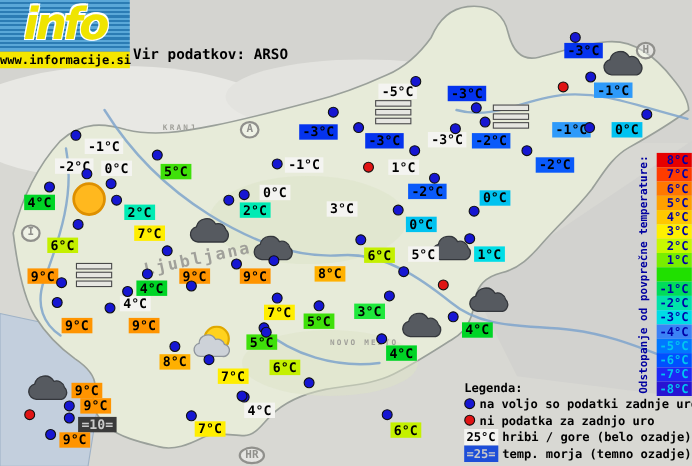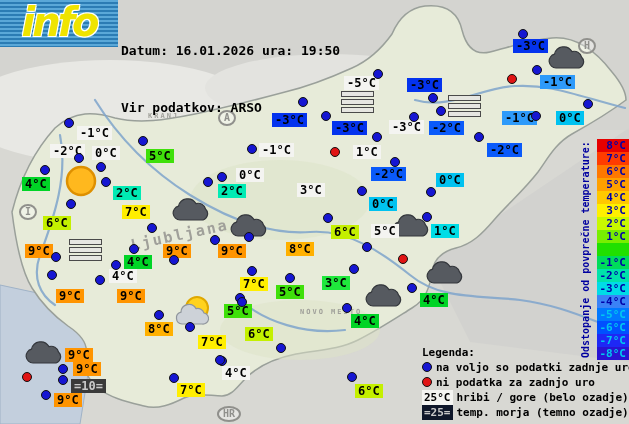--- a/index.html
+++ b/index.html
@@ -34,21 +34,21 @@
           writing-mode:vertical-rl;transform:rotate(180deg);text-align:center;
           font:bold 10px "DejaVu Sans Mono",monospace;color:#0000a0;white-space:nowrap;}
   #scale-bar{position:absolute;left:597px;top:139px;width:32px;z-index:50;}
   .scale-row{height:13px;line-height:13px;font:bold 11px "DejaVu Sans Mono",monospace;
           text-align:right;padding-right:3px;box-sizing:border-box;}
   #legend{position:absolute;left:422px;top:345px;z-index:50;
           font:bold 11px "DejaVu Sans Mono",monospace;color:#000;}
   .legend-row{height:15px;line-height:15px;white-space:nowrap;}
   .legend-chip{display:inline-block;padding:0 2px;margin-right:4px;}
   .legend-chip.white{background:#f4f4f1;}
-  .legend-chip.sea{background:#0f172a;color:#c9c9c9;}
+  .legend-chip.sea{background:#1d4ed8;color:#c9c9c9;}
 </style>
 </head>
 <body>
 
 <div id="stage">
 
   <svg id="basemap" width="629" height="424" viewBox="0 0 629 424">
     <rect width="629" height="424" fill="#d8d8d3"></rect>
     <rect width="629" height="130" fill="#d4d4d0"></rect>
     <ellipse cx="110" cy="112" rx="150" ry="52" fill="#e8e8e4"></ellipse>
@@ -73,24 +73,24 @@
                C350,229 385,255 410,275 C440,300 480,295 520,300 C560,305 590,320 620,330"></path>
       <path d="M60,135 C68,175 55,215 40,255 C32,278 40,295 55,305"></path>
       <path d="M240,300 C265,322 305,335 345,330"></path>
     </g>
   </svg>
 
   <div id="logo">
     <div id="logo-top">
       <span id="logo-word">info</span>
     </div>
+    <div id="logo-bar">www.informacije.si</div>
   </div>
 
   <div id="header">
-    <div>Datum: 16.01.2026 ura: 19:50</div>
     <div>Vir podatkov: ARSO</div>
   </div>
 
   <div id="scale-title">Odstopanje od povprečne temperature:</div>
   <div id="scale-bar">
       <div class="scale-row" style="background: rgb(230, 0, 0); color: rgb(0, 0, 168);">8°C</div>
       <div class="scale-row" style="background: rgb(255, 60, 0); color: rgb(0, 0, 168);">7°C</div>
       <div class="scale-row" style="background: rgb(255, 120, 0); color: rgb(0, 0, 168);">6°C</div>
       <div class="scale-row" style="background: rgb(255, 160, 0); color: rgb(0, 0, 168);">5°C</div>
       <div class="scale-row" style="background: rgb(255, 200, 0); color: rgb(0, 0, 168);">4°C</div>

